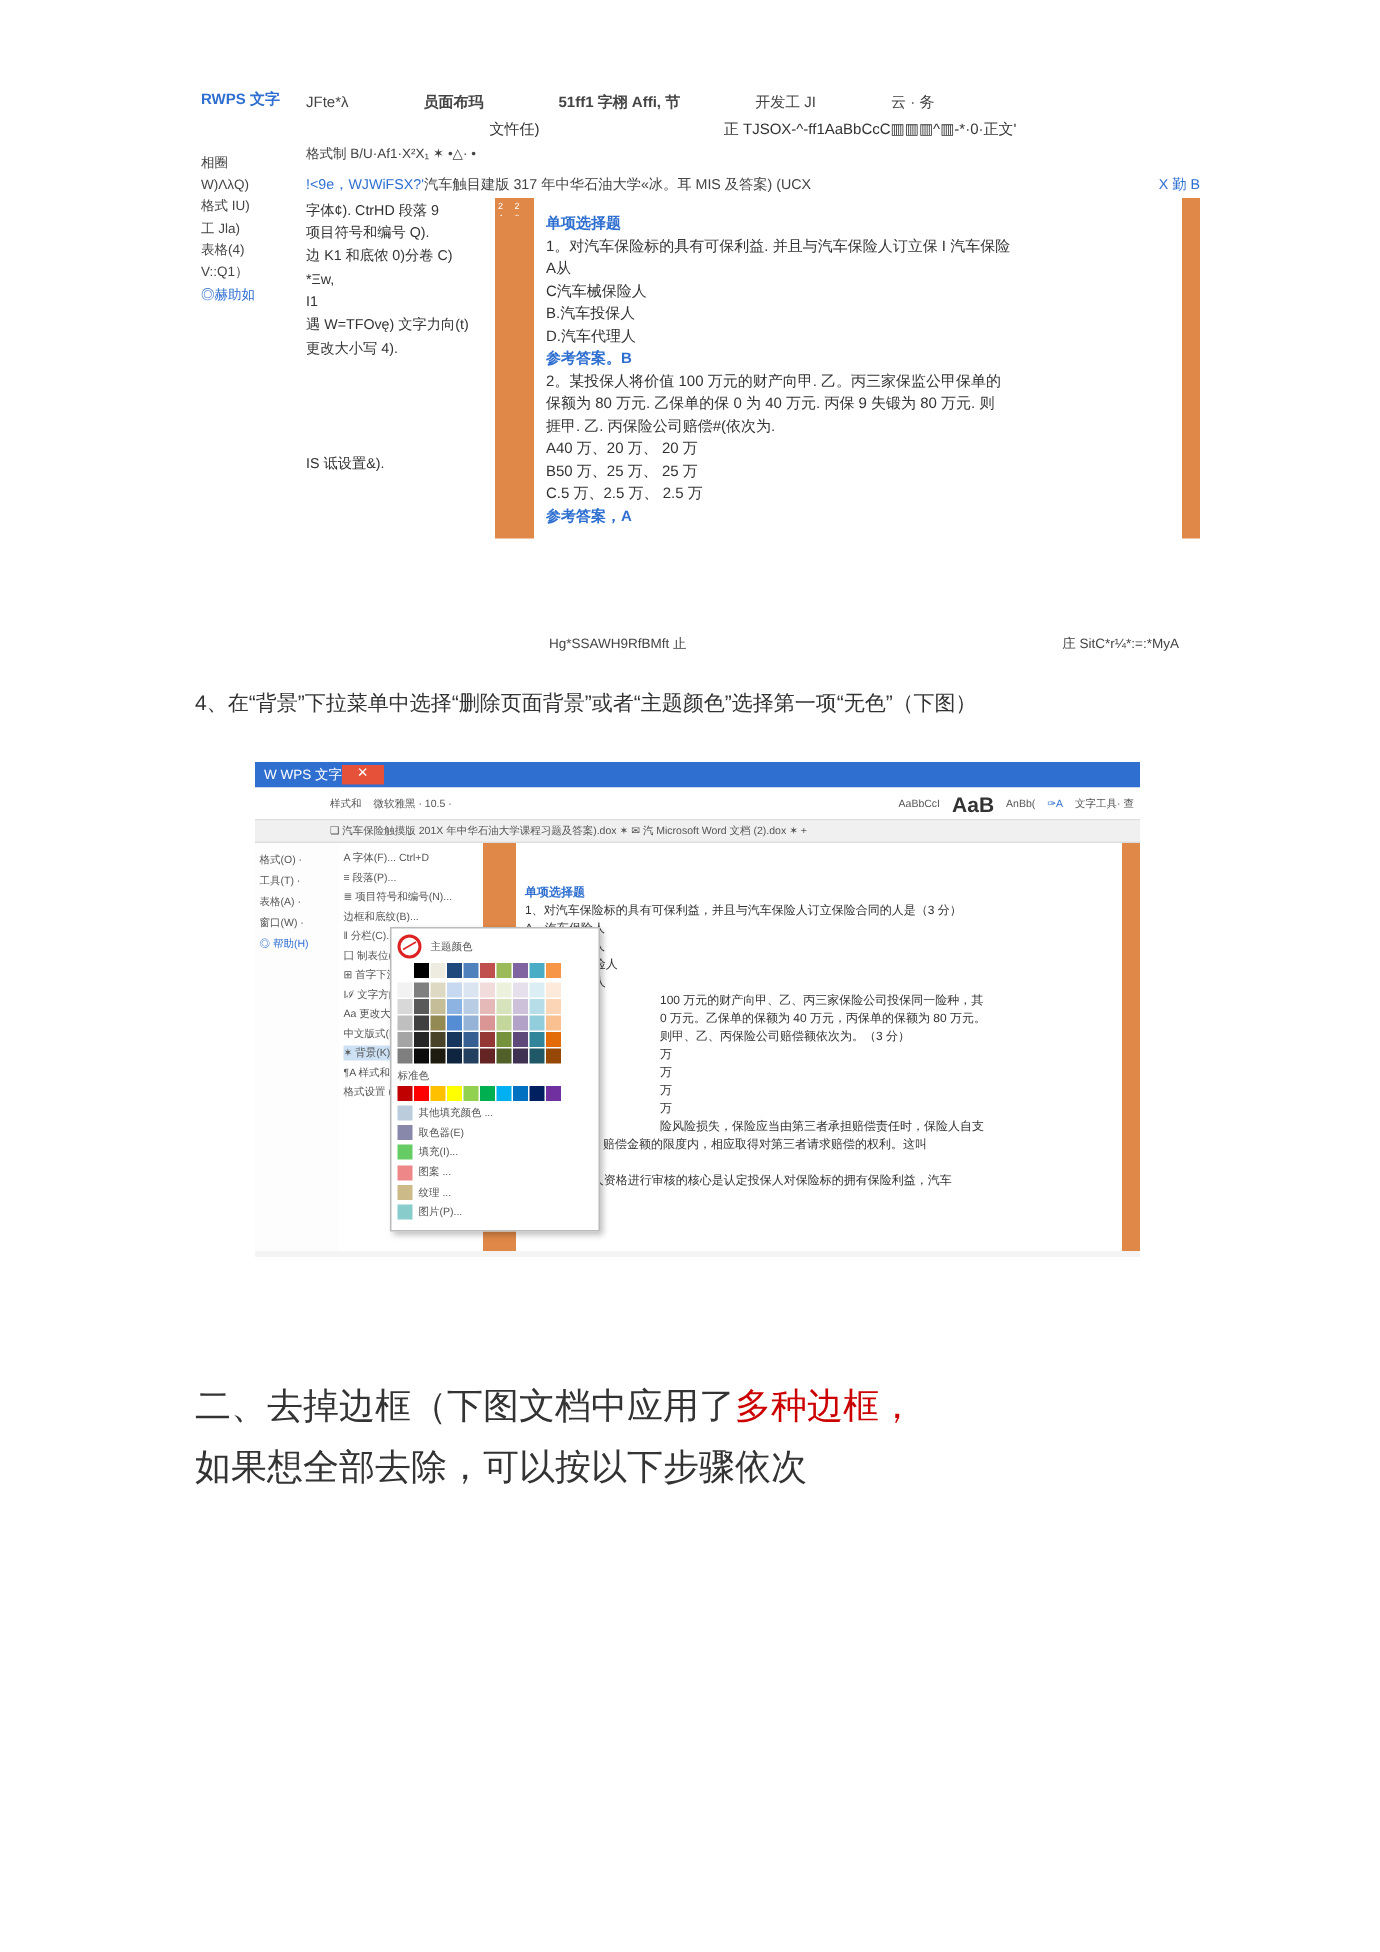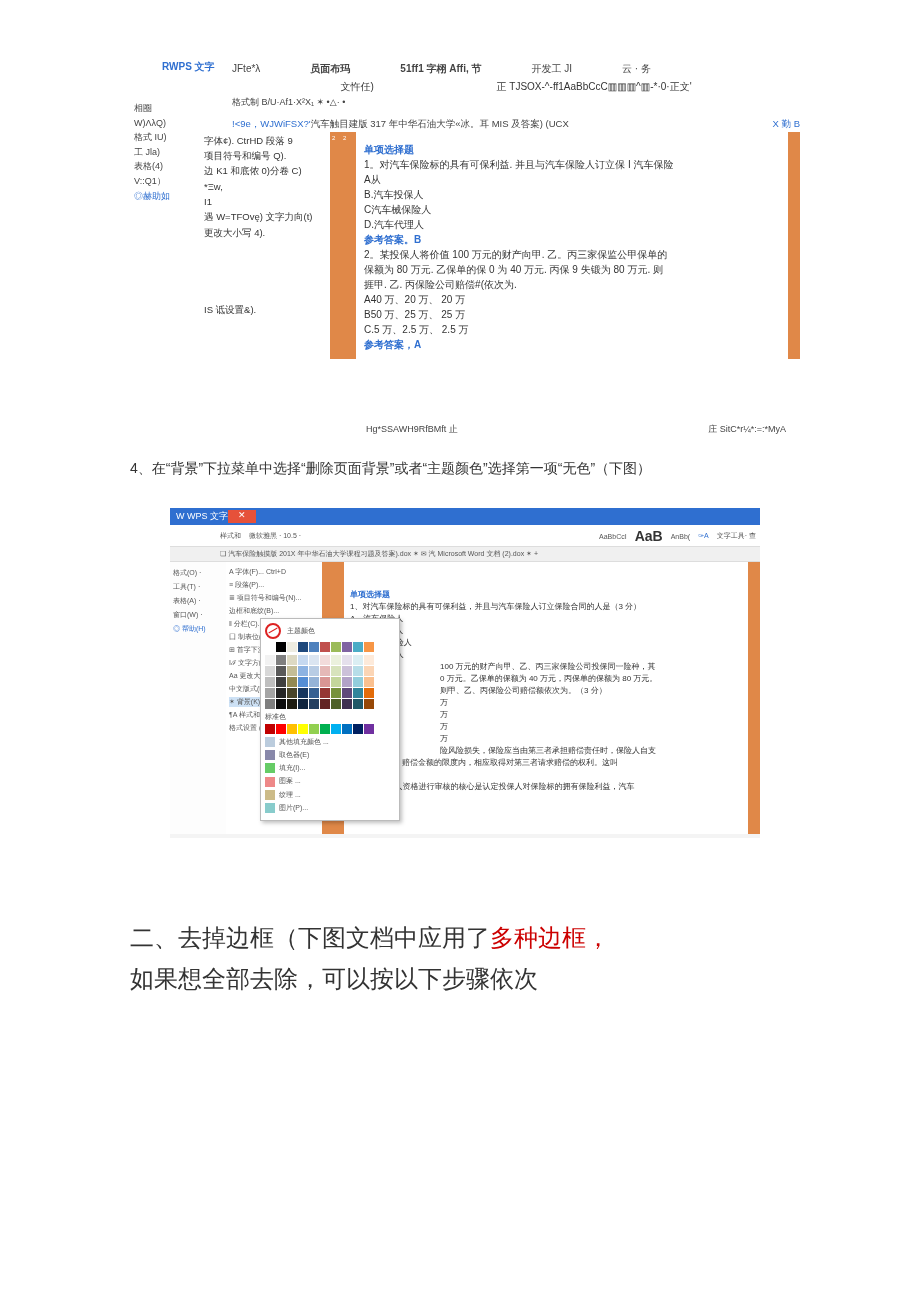--- a/index.html
+++ b/index.html
@@ -15,21 +15,21 @@
     position: relative;
     width: 670px;
     height: 380px;
     background: #fff;
     font-size: 10px;
     line-height: 1.4;
     color: #333;
     margin: 0 auto 10px auto;
   }
   .sc1-top { display:flex; }
-  .sc1-col1 { width:70px; padding-left:4px;margin-left:28px;}
+  .sc1-col1 { width:70px; padding-left:4px;}
   .sc1-brand { color:#2f6fd0; font-weight:bold; font-size:10px;}
   .sc1-col2 { flex:1; }
   .sc1-menuline { display:flex; gap:50px; font-size:10px; color:#444; padding:2px 0;}
   .sc1-menuline .bold{font-weight:bold;}
   .sc1-styleline{ font-size:9px; color:#444; margin-top:2px;}
   .sc1-tabbar{ font-size:9.5px; color:#444; margin-top:6px; padding:2px 0; }
   .sc1-tabbar .prefix{color:#2f6fd0;}
   .sc1-tabbar .close{color:#2f6fd0; float:right;}
   .sc1-ruler{ height:10px; background:#e08848; color:#fff; font-size:7px; letter-spacing:3px; padding:0 2px; margin-top:2px; overflow:hidden;}
   .sc1-body{ display:flex; }
@@ -136,22 +136,22 @@
         <div>IS 诋设置&amp;).</div>
       </div>
       <div class="sc1-docwrap">
         <div class="sc1-orange-l">
           <div class="sc1-ruler" style="background:#e08848;height:10px;font-size:6px;">2    2    4    6    8    10    12    14    16    18    20    22    24    26    28</div>
         </div>
         <div class="sc1-doc">
           <p class="blue" style="font-weight:bold">单项选择题</p>
           <p>1。对汽车保险标的具有可保利益. 并且与汽车保险人订立保 I 汽车保险</p>
           <p>A从</p>
+          <p>C汽车械保险人</p>
           <p>B.汽车投保人</p>
-          <p>C汽车械保险人</p>
           <p>D.汽车代理人</p>
           <p class="blue">参考答案。B</p>
           <p>2。某投保人将价值 100 万元的财产向甲. 乙。丙三家保监公甲保单的</p>
           <p>保额为 80 万元. 乙保单的保 0 为 40 万元. 丙保 9 失锻为 80 万元. 则</p>
           <p>捱甲. 乙. 丙保险公司赔偿#(依次为.</p>
           <p>A40 万、20 万、   20 万</p>
           <p>B50 万、25 万、   25 万</p>
           <p>C.5 万、2.5 万、   2.5 万</p>
           <p class="blue">参考答案，A</p>
         </div>

